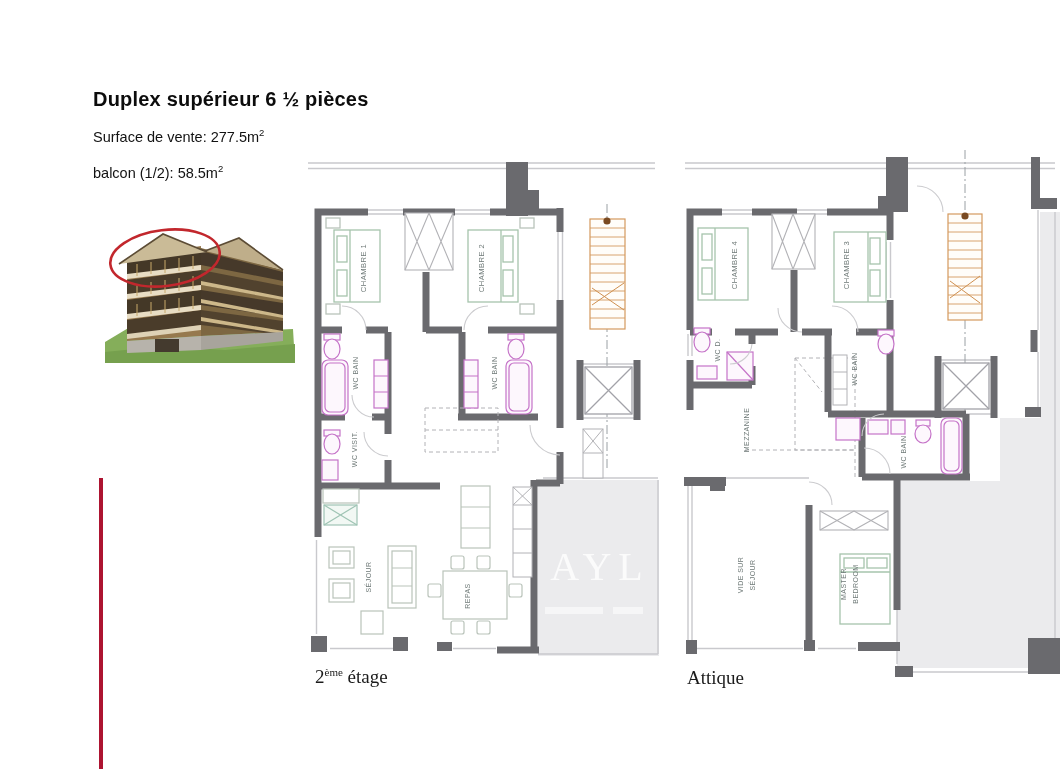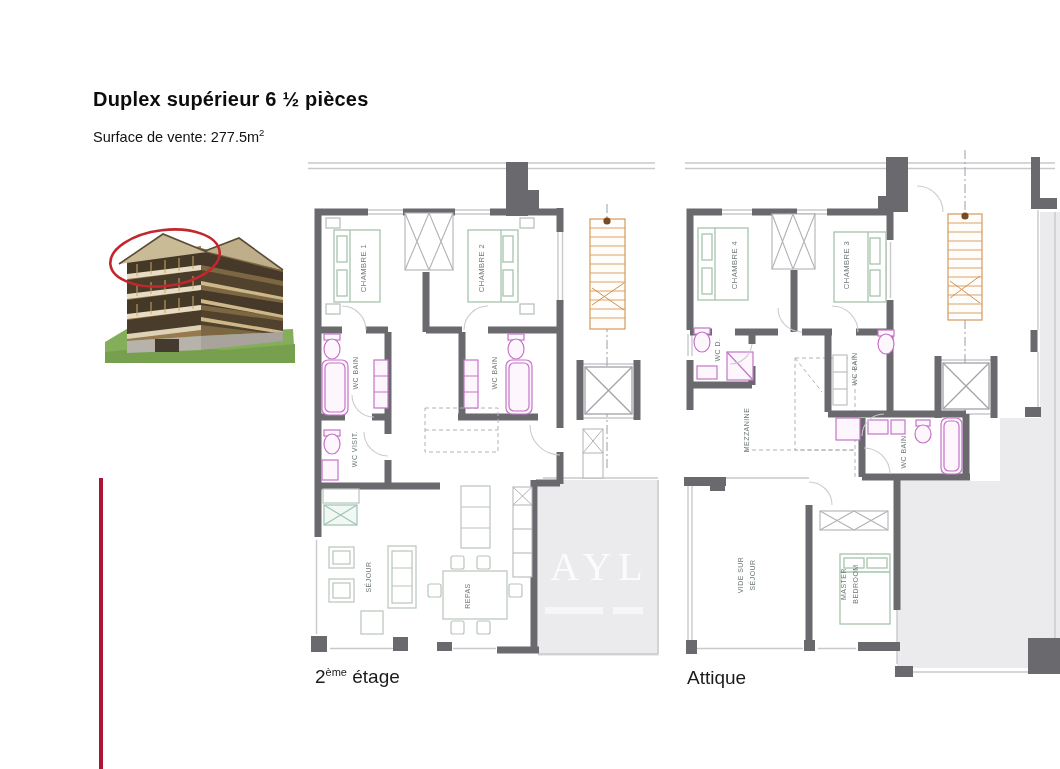--- a/index.html
+++ b/index.html
@@ -4,39 +4,40 @@
 <style>
   html,body{margin:0;padding:0;background:#fff;}
   .page{position:relative;width:1060px;height:769px;background:#fff;overflow:hidden;
         font-family:"Liberation Sans",sans-serif;}
   .header{position:absolute;left:93px;top:88px;width:330px;}
   .header h1{font-size:20px;font-weight:bold;margin:0 0 6px 0;color:#0c0c0c;letter-spacing:.2px;}
   .header .line{font-size:14.5px;color:#121212;line-height:31px;}
   .header sup{font-size:9.5px;}
   .photo{position:absolute;left:105px;top:218px;width:190px;height:145px;}
   .redline{position:absolute;left:99px;top:478px;width:4px;height:291px;background:#ad1431;}
-  .floor-label{position:absolute;font-family:Liberation Sans, sans-serif;font-size:19px;color:#1b1b1b;}
+  .floor-label{position:absolute;font-family:Liberation Serif, serif;font-size:19px;color:#1b1b1b;}
   .floor-label sup{font-size:11px;}
   #fl1{left:315px;top:666px;}
   #fl2{left:687px;top:667px;}
   svg.plans{position:absolute;left:0;top:0;}
   text.room{font-size:7px;fill:#6f7a78;letter-spacing:.45px;text-anchor:middle;
             font-family:"Liberation Sans",sans-serif;}
   text.room-lg{font-size:7.6px;}
   text.wm{font-family:"Liberation Serif",serif;font-size:40px;fill:#ffffff;opacity:.8;
           letter-spacing:7px;text-anchor:middle;}
 </style>
 </head>
 <body>
 
 <div class="page">
 
   <div class="header">
     <h1>Duplex supérieur 6 ½ pièces</h1>
     <div class="line"><span>Surface de vente: 277.5m</span><sup>2</sup></div>
+    <div class="line"><span>balcon (1/2): 58.5m</span><sup>2</sup></div>
   </div>
 
   <svg class="photo" viewBox="0 0 190 145">
     <path d="M0 124 L30 106 L92 115 L188 111 L190 145 L0 145 Z" fill="#85ae5a"></path>
     <path d="M0 134 L60 128 L120 132 L190 126 L190 145 L0 145 Z" fill="#76a04e"></path>
     <polygon points="96,30 178,52 178,114 96,118" fill="#7d6742"></polygon>
     <polygon points="22,40 96,28 96,118 22,123" fill="#96794e"></polygon>
     <polygon points="22,44 96,33 96,47 22,58" fill="#443827"></polygon>
     <polygon points="22,62 96,52 96,67 22,78" fill="#4a3c2a"></polygon>
     <polygon points="22,82 96,72 96,87 22,98" fill="#443827"></polygon>

